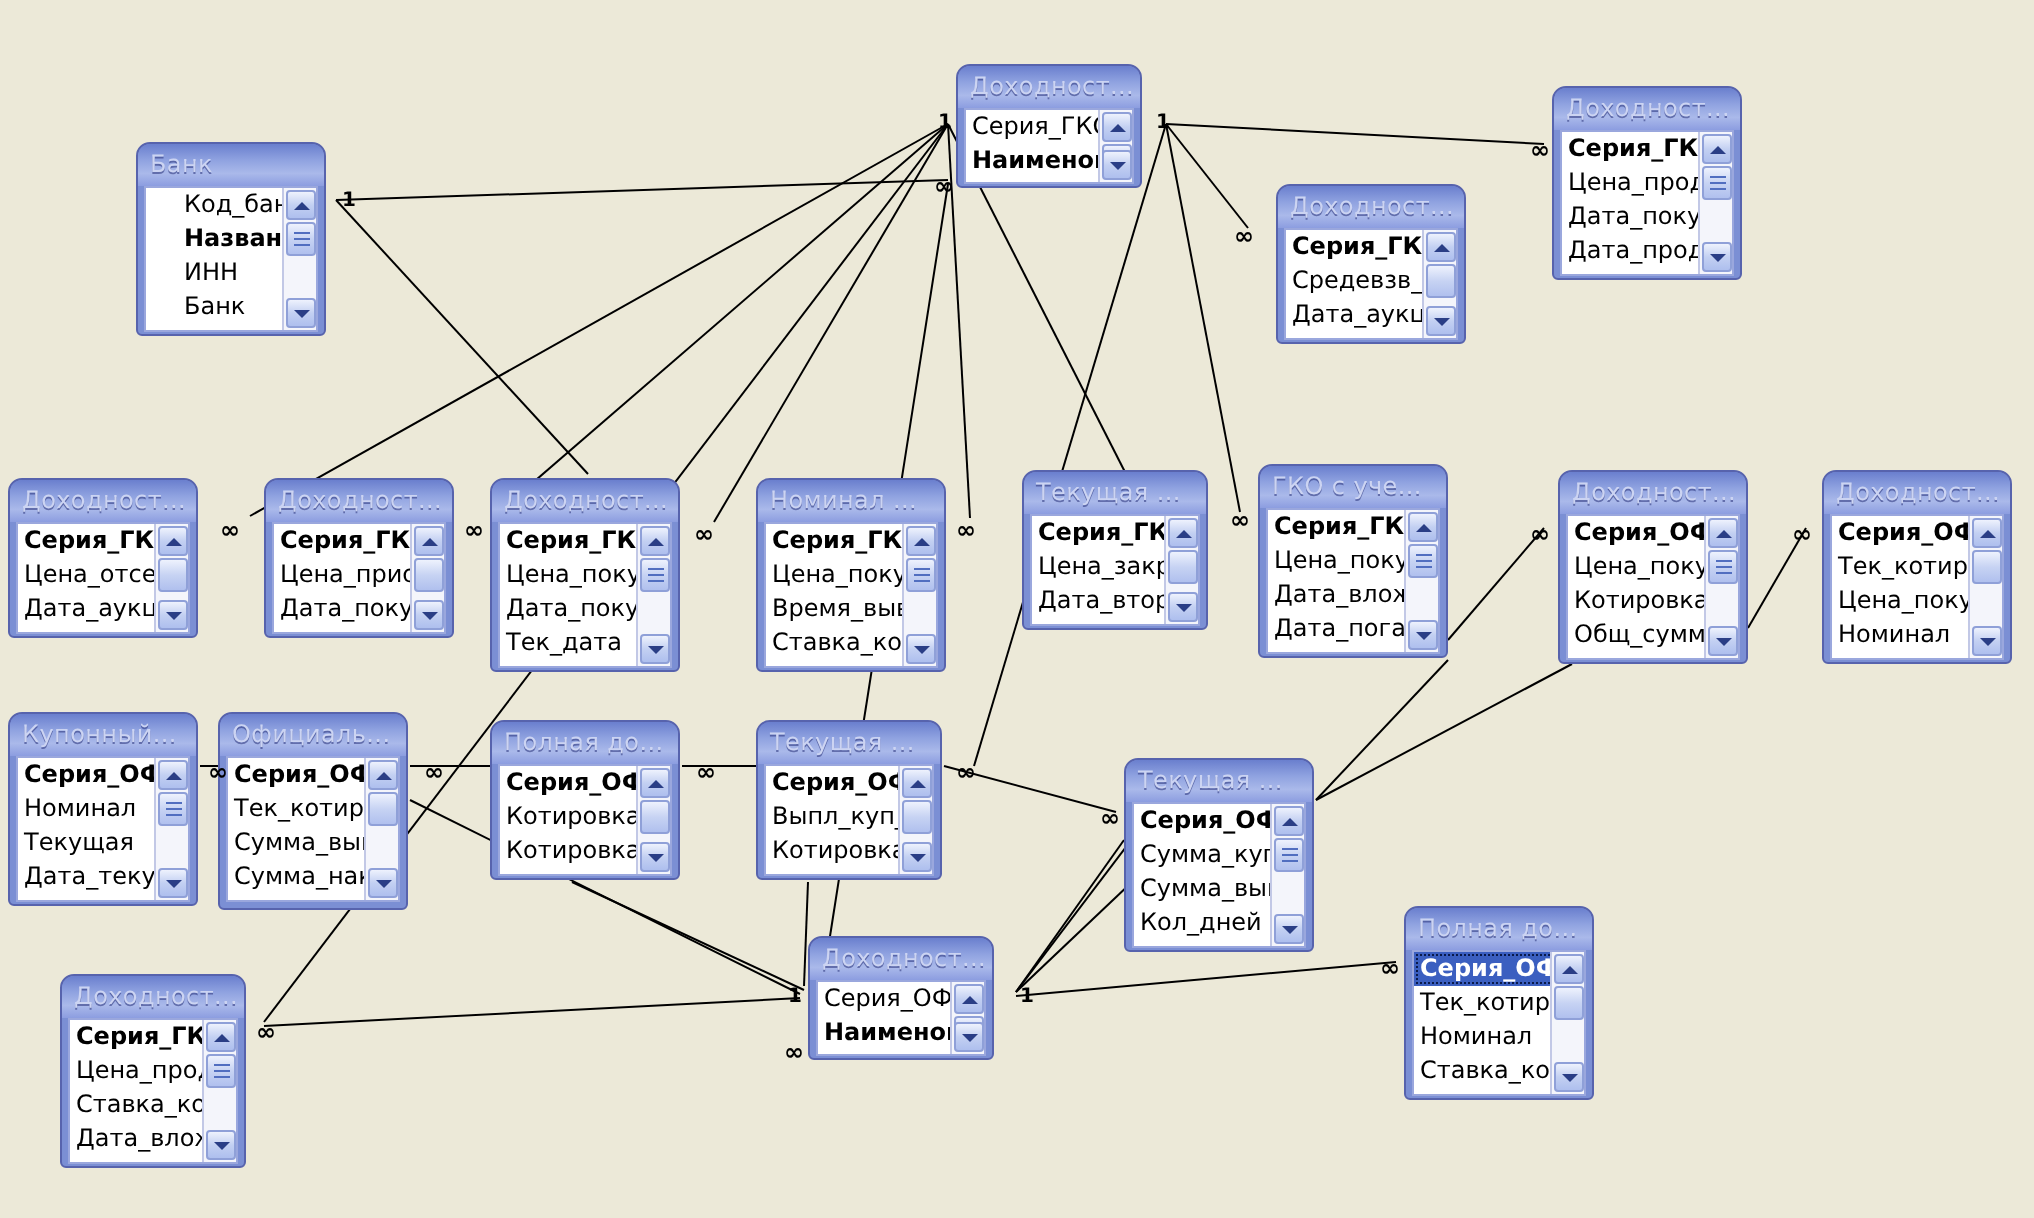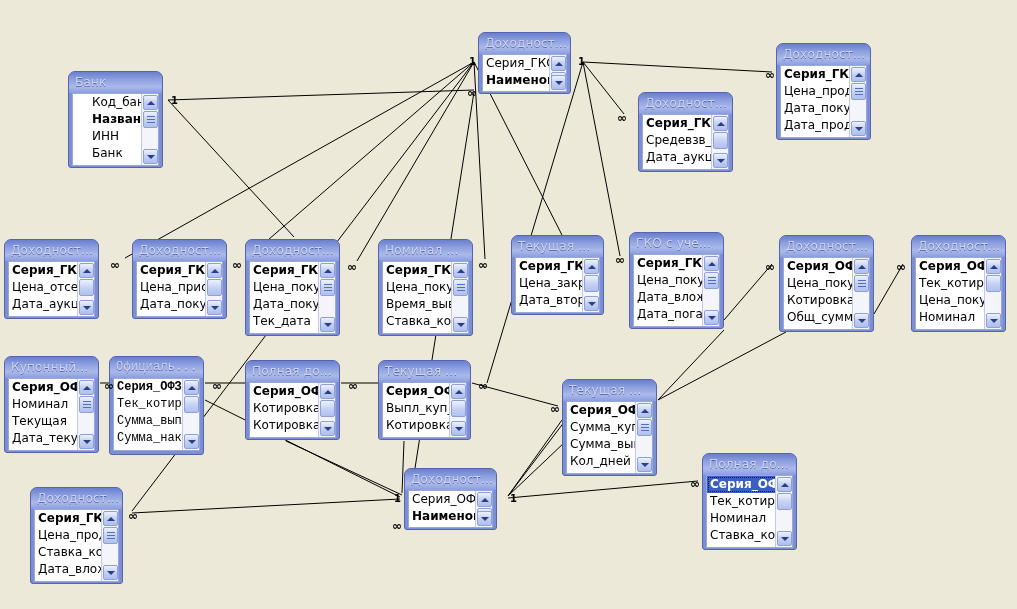--- a/index.html
+++ b/index.html
@@ -407,21 +407,21 @@
             <div class="arw up">
               <i></i>
             </div>
             <div class="thumb grip"></div>
             <div class="arw dn">
               <i></i>
             </div>
           </div>
         </div>
       </div>
-      <div class="tbl" style="left: 109px; top: 356px; width: 95px; height: 99px; font-family: Liberation Mono, monospace;">
+      <div class="tbl" style="left: 109px; top: 356px; width: 95px; height: 99px;">
         <div class="cap">Официаль...</div>
         <div class="body" style="height: 73px;">
           <ul class="flds">
             <li class="pk">Серия_ОФЗ</li>
             <li>Тек_котиров</li>
             <li>Сумма_выпл_</li>
             <li>Сумма_накоп</li>
           </ul>
           <div class="sb">
             <div class="arw up">

